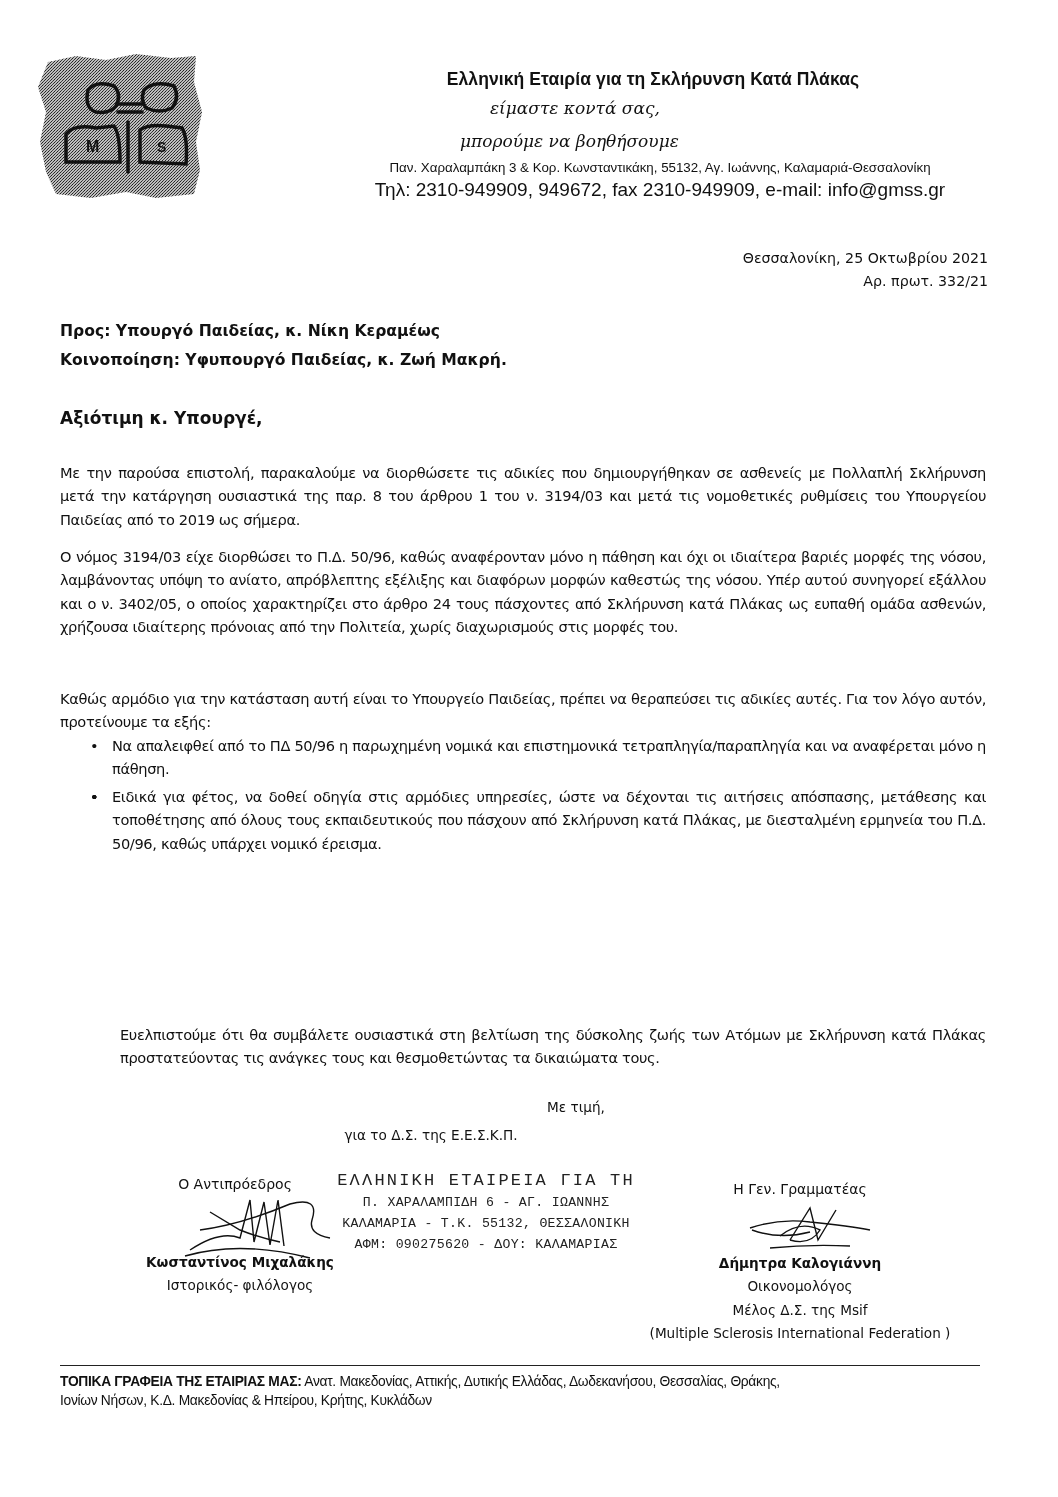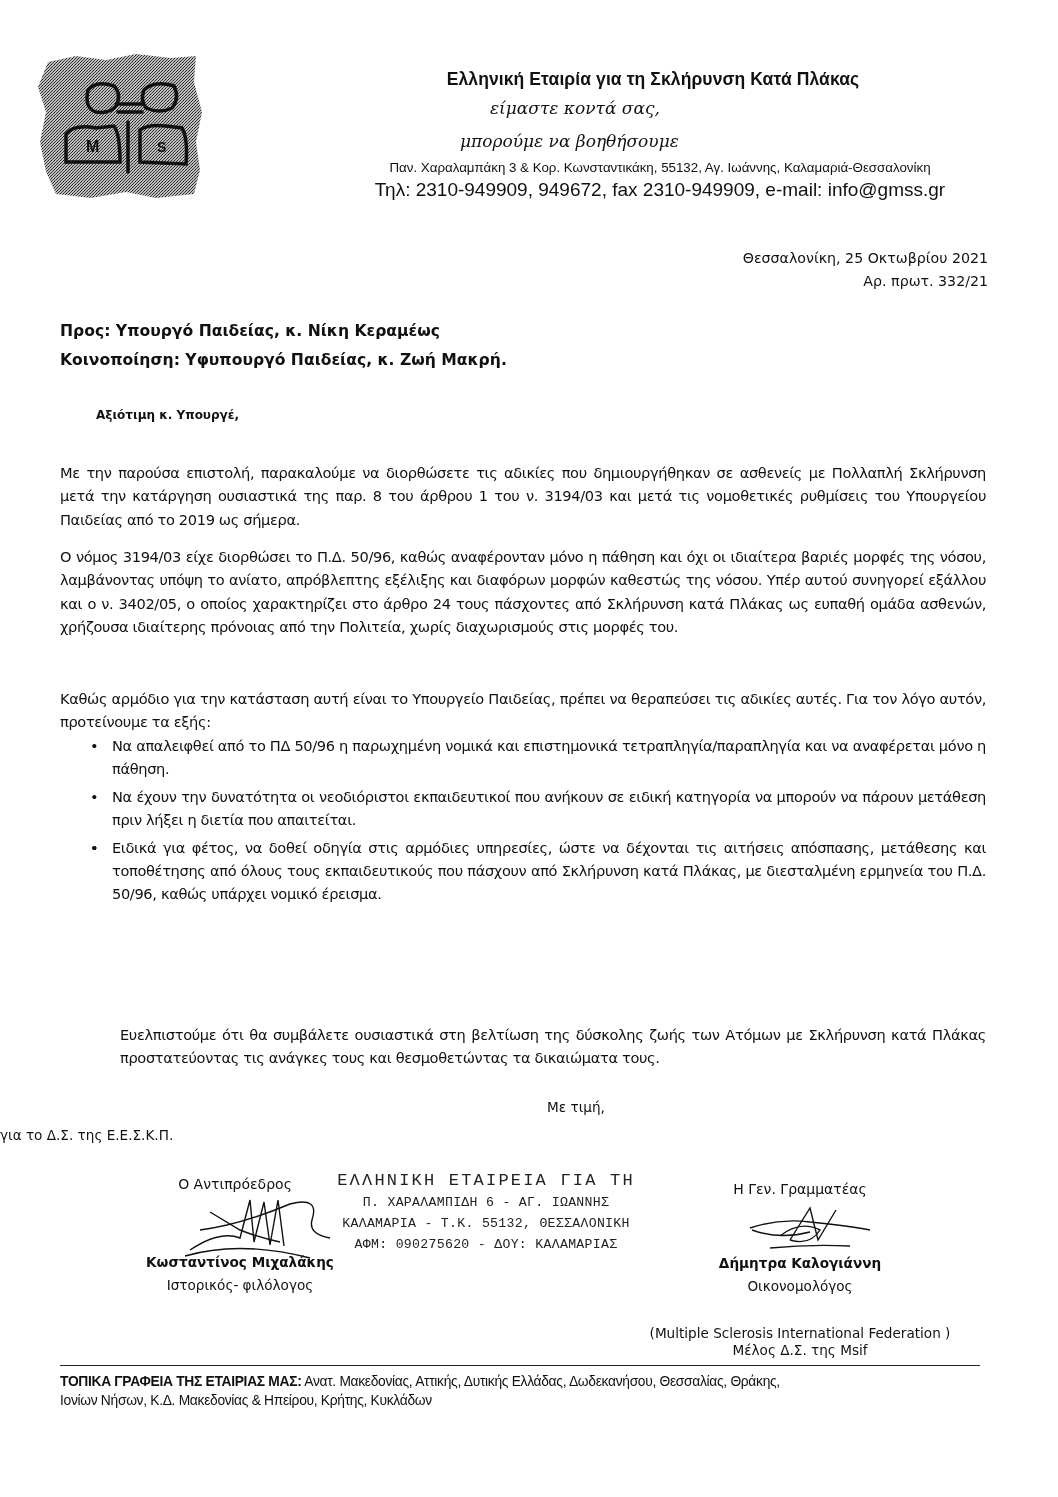--- a/index.html
+++ b/index.html
@@ -18,51 +18,51 @@
   .motto2 { left:460px; top:131px; font-size:17px; }
   .address { left:320px; top:160px; width:680px; text-align:center; font-size:13.6px; transform:scaleX(0.98); }
   .contact { left:320px; top:179px; width:680px; text-align:center; font-size:19px; padding-left:0; }
 
   
   .date { right:70px; top:250px; font-size:14.2px; text-align:right; }
   .protocol { right:70px; top:273px; font-size:14.2px; text-align:right; }
 
   .recipient { left:60px; top:322px; font-size:15.6px; font-weight:bold; }
   .cc { left:60px; top:351px; font-size:15.6px; font-weight:bold; }
-  .salutation { left:60px; top:408px; font-size:12px; font-weight:bold;margin-left:36px; }
+  .salutation { left:60px; top:408px; font-size:17px; font-weight:bold; }
 
   .para { left:60px; width:926px; font-size:14.6px; line-height:23.4px; text-align:justify; letter-spacing:-0.35px; }
   .p1 { top:461px; }
   .p2 { top:545px; }
   .p3 { top:687px; }
 
   .bullets { left:60px; top:734px; width:926px; margin:0; padding:0; list-style:none; font-size:14.6px; line-height:23.4px; letter-spacing:-0.35px; }
   .bullets li { position:relative; padding-left:52px; text-align:justify; margin-bottom:4px; }
   .bullets li .bul { position:absolute; left:30px; top:0; }
 
   .closing { left:120px; top:1023px; width:866px; font-size:14.6px; line-height:23.4px; text-align:justify; letter-spacing:-0.35px; }
 
   .regards { left:0; top:1099px; width:1058px; text-align:center; font-size:13.6px;padding-left:47px; }
-  .for-board { left:0; top:1127px; width:862px; text-align:left; font-size:13.6px; }
+  .for-board { left:0; top:1127px; width:862px; text-align:center; font-size:13.6px; }
 
   
   .sig-left-title { left:160px; top:1176px; width:150px; text-align:center; font-size:14px; }
   .sig-left-name { left:140px; top:1254px; width:200px; text-align:center; font-size:13.6px; font-weight:bold; }
   .sig-left-role { left:150px; top:1277px; width:180px; text-align:center; font-size:13.6px; }
   .sig-left-svg { left:180px; top:1190px; width:160px; height:75px; }
 
   .stamp { left:336px; top:1170px; width:300px; font-family:"Liberation Mono", monospace; color:#222; }
   .stamp .s1 { font-size:17px; font-weight:normal; letter-spacing:2.2px; line-height:22px; text-align:center; }
   .stamp .s2 { font-size:13.2px; letter-spacing:0.3px; line-height:21px; text-align:center; }
 
   .sig-right-title { left:700px; top:1181px; width:200px; text-align:center; font-size:14px; }
   .sig-right-svg { left:740px; top:1200px; width:140px; height:55px; }
   .sig-right-name { left:680px; top:1255px; width:240px; text-align:center; font-size:13.6px; font-weight:bold; }
   .sig-right-role { left:680px; top:1278px; width:240px; text-align:center; font-size:13.6px; }
-  .sig-right-member { left:680px; top:1302px; width:240px; text-align:center; font-size:13.6px;margin-top:40px; }
+  .sig-right-member { left:680px; top:1302px; width:240px; text-align:center; font-size:13.6px; }
   .sig-right-fed { left:630px; top:1325px; width:340px; text-align:center; font-size:13.6px; }
 
   
   .footer-rule { left:60px; top:1365px; width:920px; height:0; border-top:1px solid #222; }
   .footer-text { left:60px; top:1372px; width:930px; font-size:13.8px; line-height:19px; letter-spacing:-0.3px; }
   .footer-text .lbl { font-weight:bold; }
 </style>
 </head>
 <body>
 
@@ -107,21 +107,20 @@
 <div class="abs para p2 body-font">Ο νόμος 3194/03 είχε διορθώσει το Π.Δ. 50/96, καθώς αναφέρονταν μόνο η πάθηση και όχι οι ιδιαίτερα βαριές μορφές της νόσου, λαμβάνοντας υπόψη το ανίατο, απρόβλεπτης εξέλιξης και διαφόρων μορφών καθεστώς της νόσου. Υπέρ αυτού συνηγορεί εξάλλου και ο ν. 3402/05, ο οποίος χαρακτηρίζει στο άρθρο 24 τους πάσχοντες από Σκλήρυνση κατά Πλάκας ως ευπαθή ομάδα ασθενών, χρήζουσα ιδιαίτερης πρόνοιας από την Πολιτεία, χωρίς διαχωρισμούς στις μορφές του.</div>
 <div class="abs para p3 body-font">Καθώς αρμόδιο  για την κατάσταση αυτή είναι το Υπουργείο Παιδείας, πρέπει να θεραπεύσει τις αδικίες αυτές. Για τον λόγο αυτόν, προτείνουμε τα εξής:</div>
 
 <ul class="abs bullets body-font">
   <li>
     <span class="bul">•</span>
     <span>Να απαλειφθεί από το ΠΔ 50/96 η παρωχημένη νομικά και επιστημονικά τετραπληγία/παραπληγία και να αναφέρεται μόνο η πάθηση.</span>
   </li>
   <li>
     <span class="bul">•</span>
-    <span>Να έχουν την δυνατότητα οι νεοδιόριστοι εκπαιδευτικοί που ανήκουν σε ειδική κατηγορία να μπορούν να πάρουν μετάθεση πριν λήξει η διετία που απαιτείται.</span>
   </li>
   <li>
     <span class="bul">•</span>
   </li>
   <li>
     <span class="bul">•</span>
     <span>Ειδικά για φέτος, να δοθεί οδηγία στις αρμόδιες υπηρεσίες, ώστε να δέχονται τις αιτήσεις απόσπασης, μετάθεσης και τοποθέτησης από όλους τους εκπαιδευτικούς που πάσχουν από Σκλήρυνση κατά Πλάκας, με διεσταλμένη ερμηνεία του Π.Δ. 50/96, καθώς υπάρχει νομικό έρεισμα.</span>
   </li>
 </ul>
 

